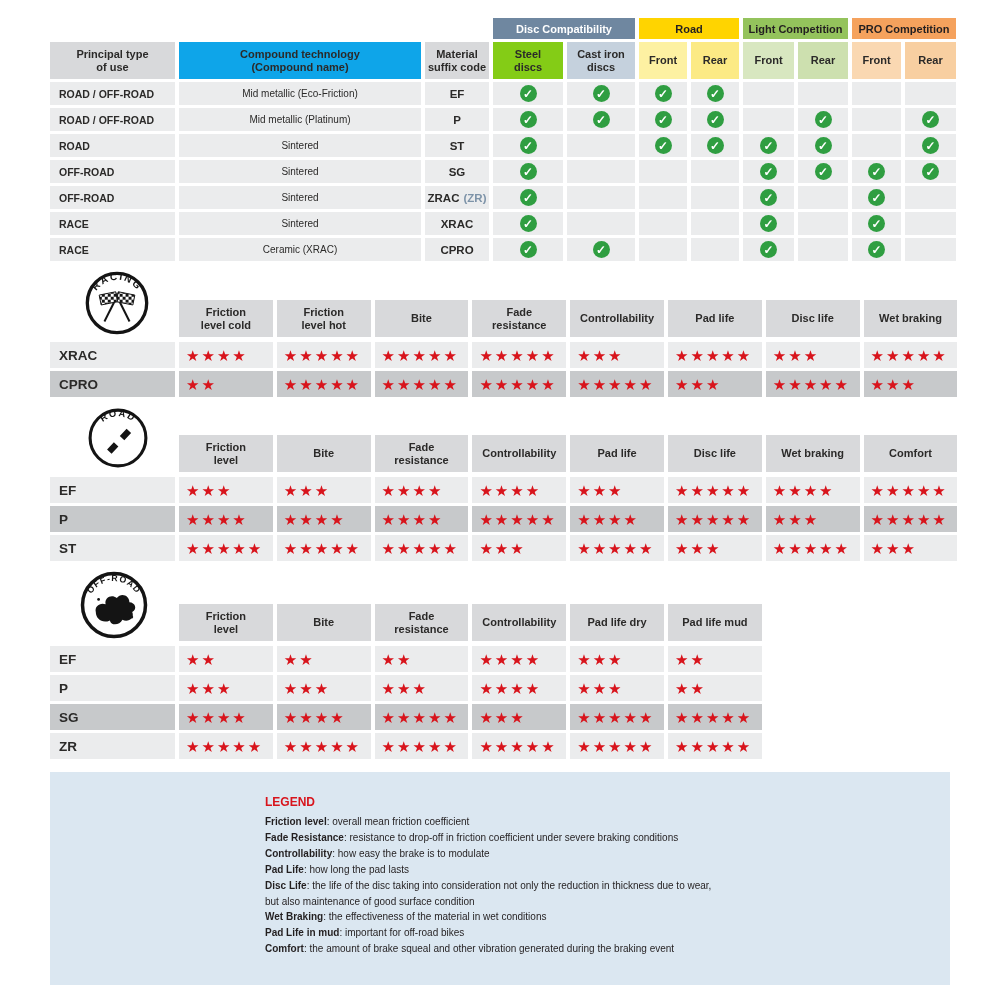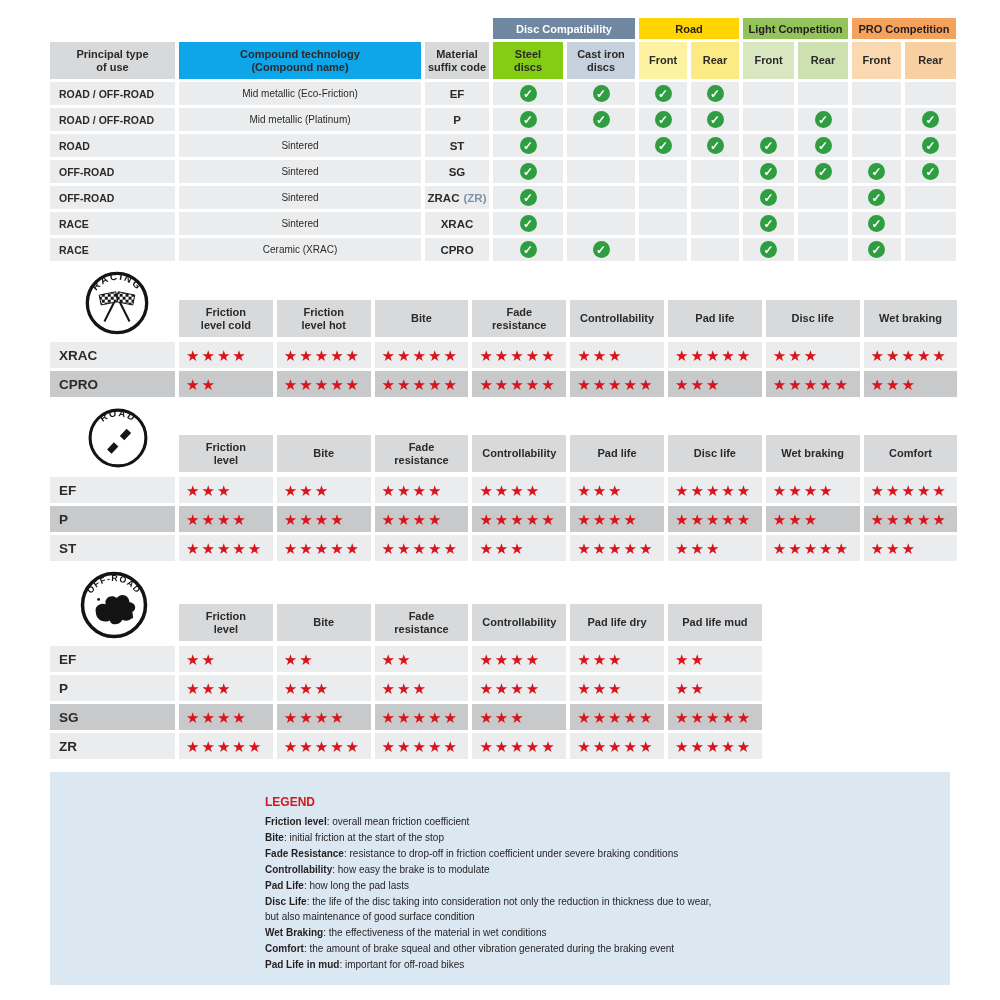--- a/index.html
+++ b/index.html
@@ -552,26 +552,25 @@
           <span class="stars">★★★★★</span>
         </div>
       </div>
     </div>
 
   <div class="legend">
     <div class="legend-inner">
       <div class="ltitle">LEGEND</div>
       <div>
           <div class="lline"><span class="lterm">Friction level</span><span>: overall mean friction coefficient</span></div>
-          <div class="lline"><span class="lterm">Bite</span><span>: initial friction at the start of the stop</span></div>
           <div class="lline"><span class="lterm">Fade Resistance</span><span>: resistance to drop-off in friction coefficient under severe braking conditions</span></div>
           <div class="lline"><span class="lterm">Controllability</span><span>: how easy the brake is to modulate</span></div>
           <div class="lline"><span class="lterm">Pad Life</span><span>: how long the pad lasts</span></div>
           <div class="lline"><span class="lterm">Disc Life</span><span>: the life of the disc taking into consideration not only the reduction in thickness due to wear,</span></div>
           <div class="lline"><span>but also maintenance of good surface condition</span></div>
           <div class="lline"><span class="lterm">Wet Braking</span><span>: the effectiveness of the material in wet conditions</span></div>
+          <div class="lline"><span class="lterm">Pad Life in mud</span><span>: important for off-road bikes</span></div>
           <div class="lline"><span class="lterm">Comfort</span><span>: the amount of brake squeal and other vibration generated during the braking event</span></div>
-          <div class="lline"><span class="lterm">Pad Life in mud</span><span>: important for off-road bikes</span></div>
         </div>
     </div>
   </div>
 
 </div>
 
 </body></html>

